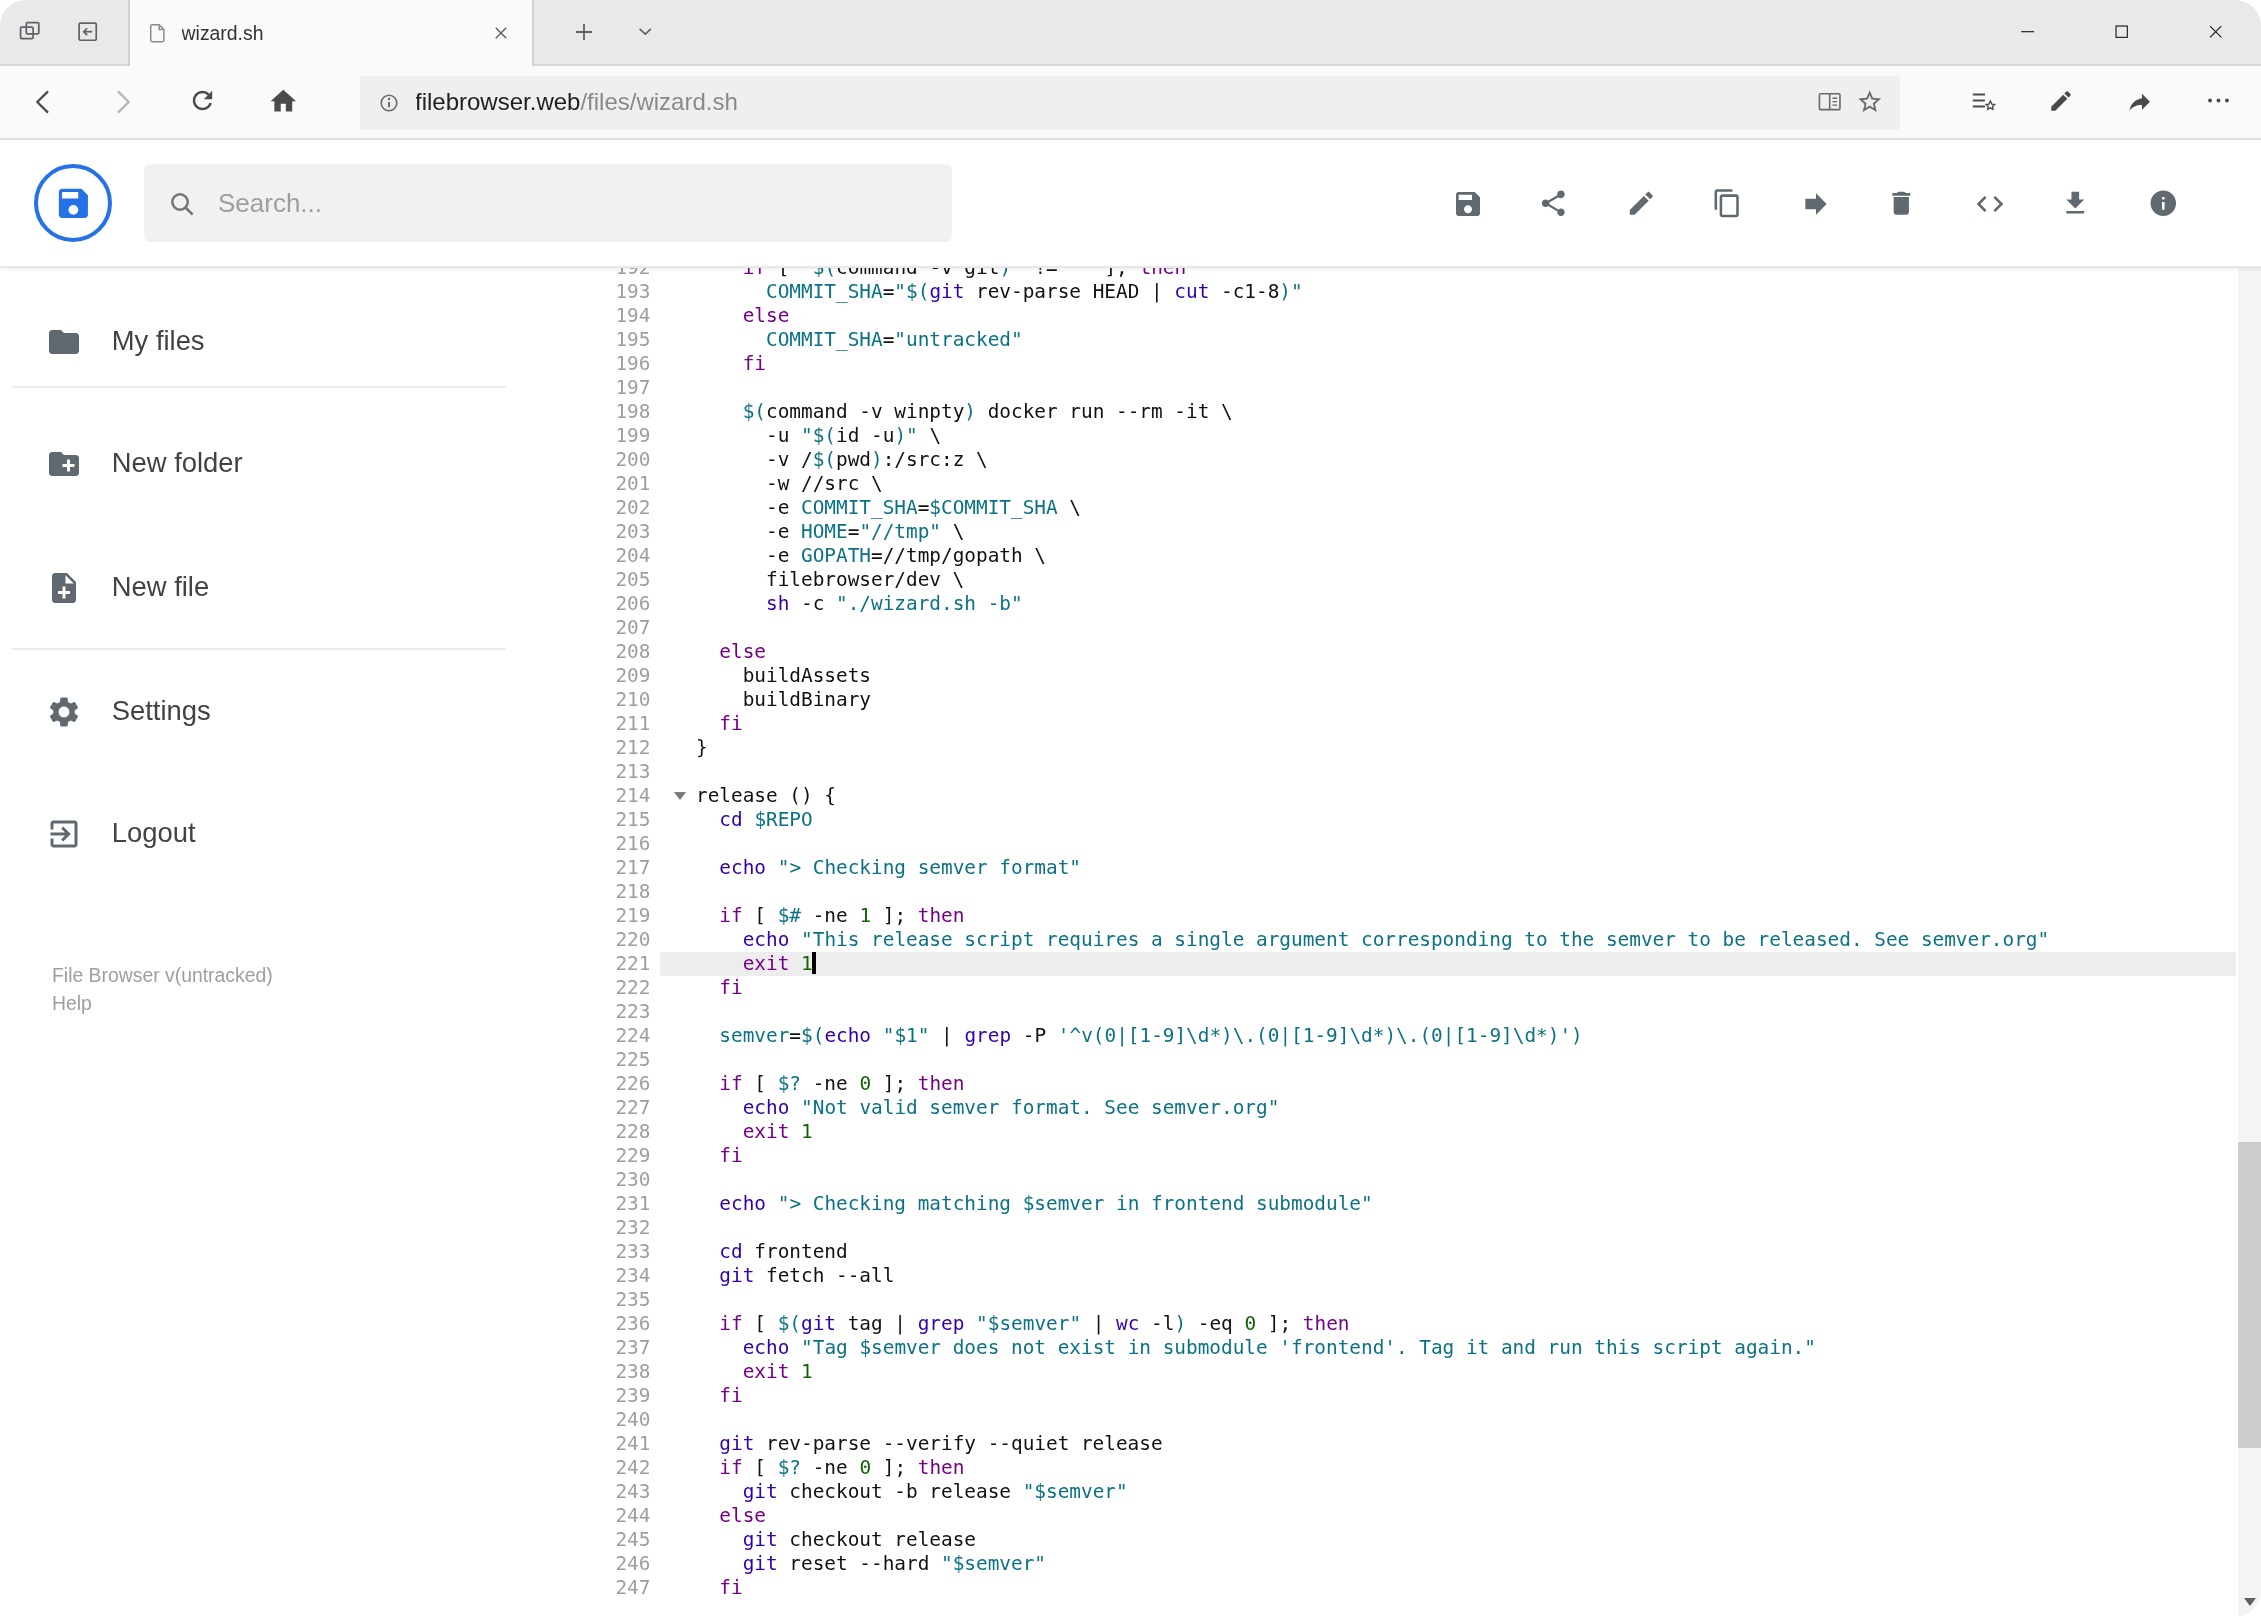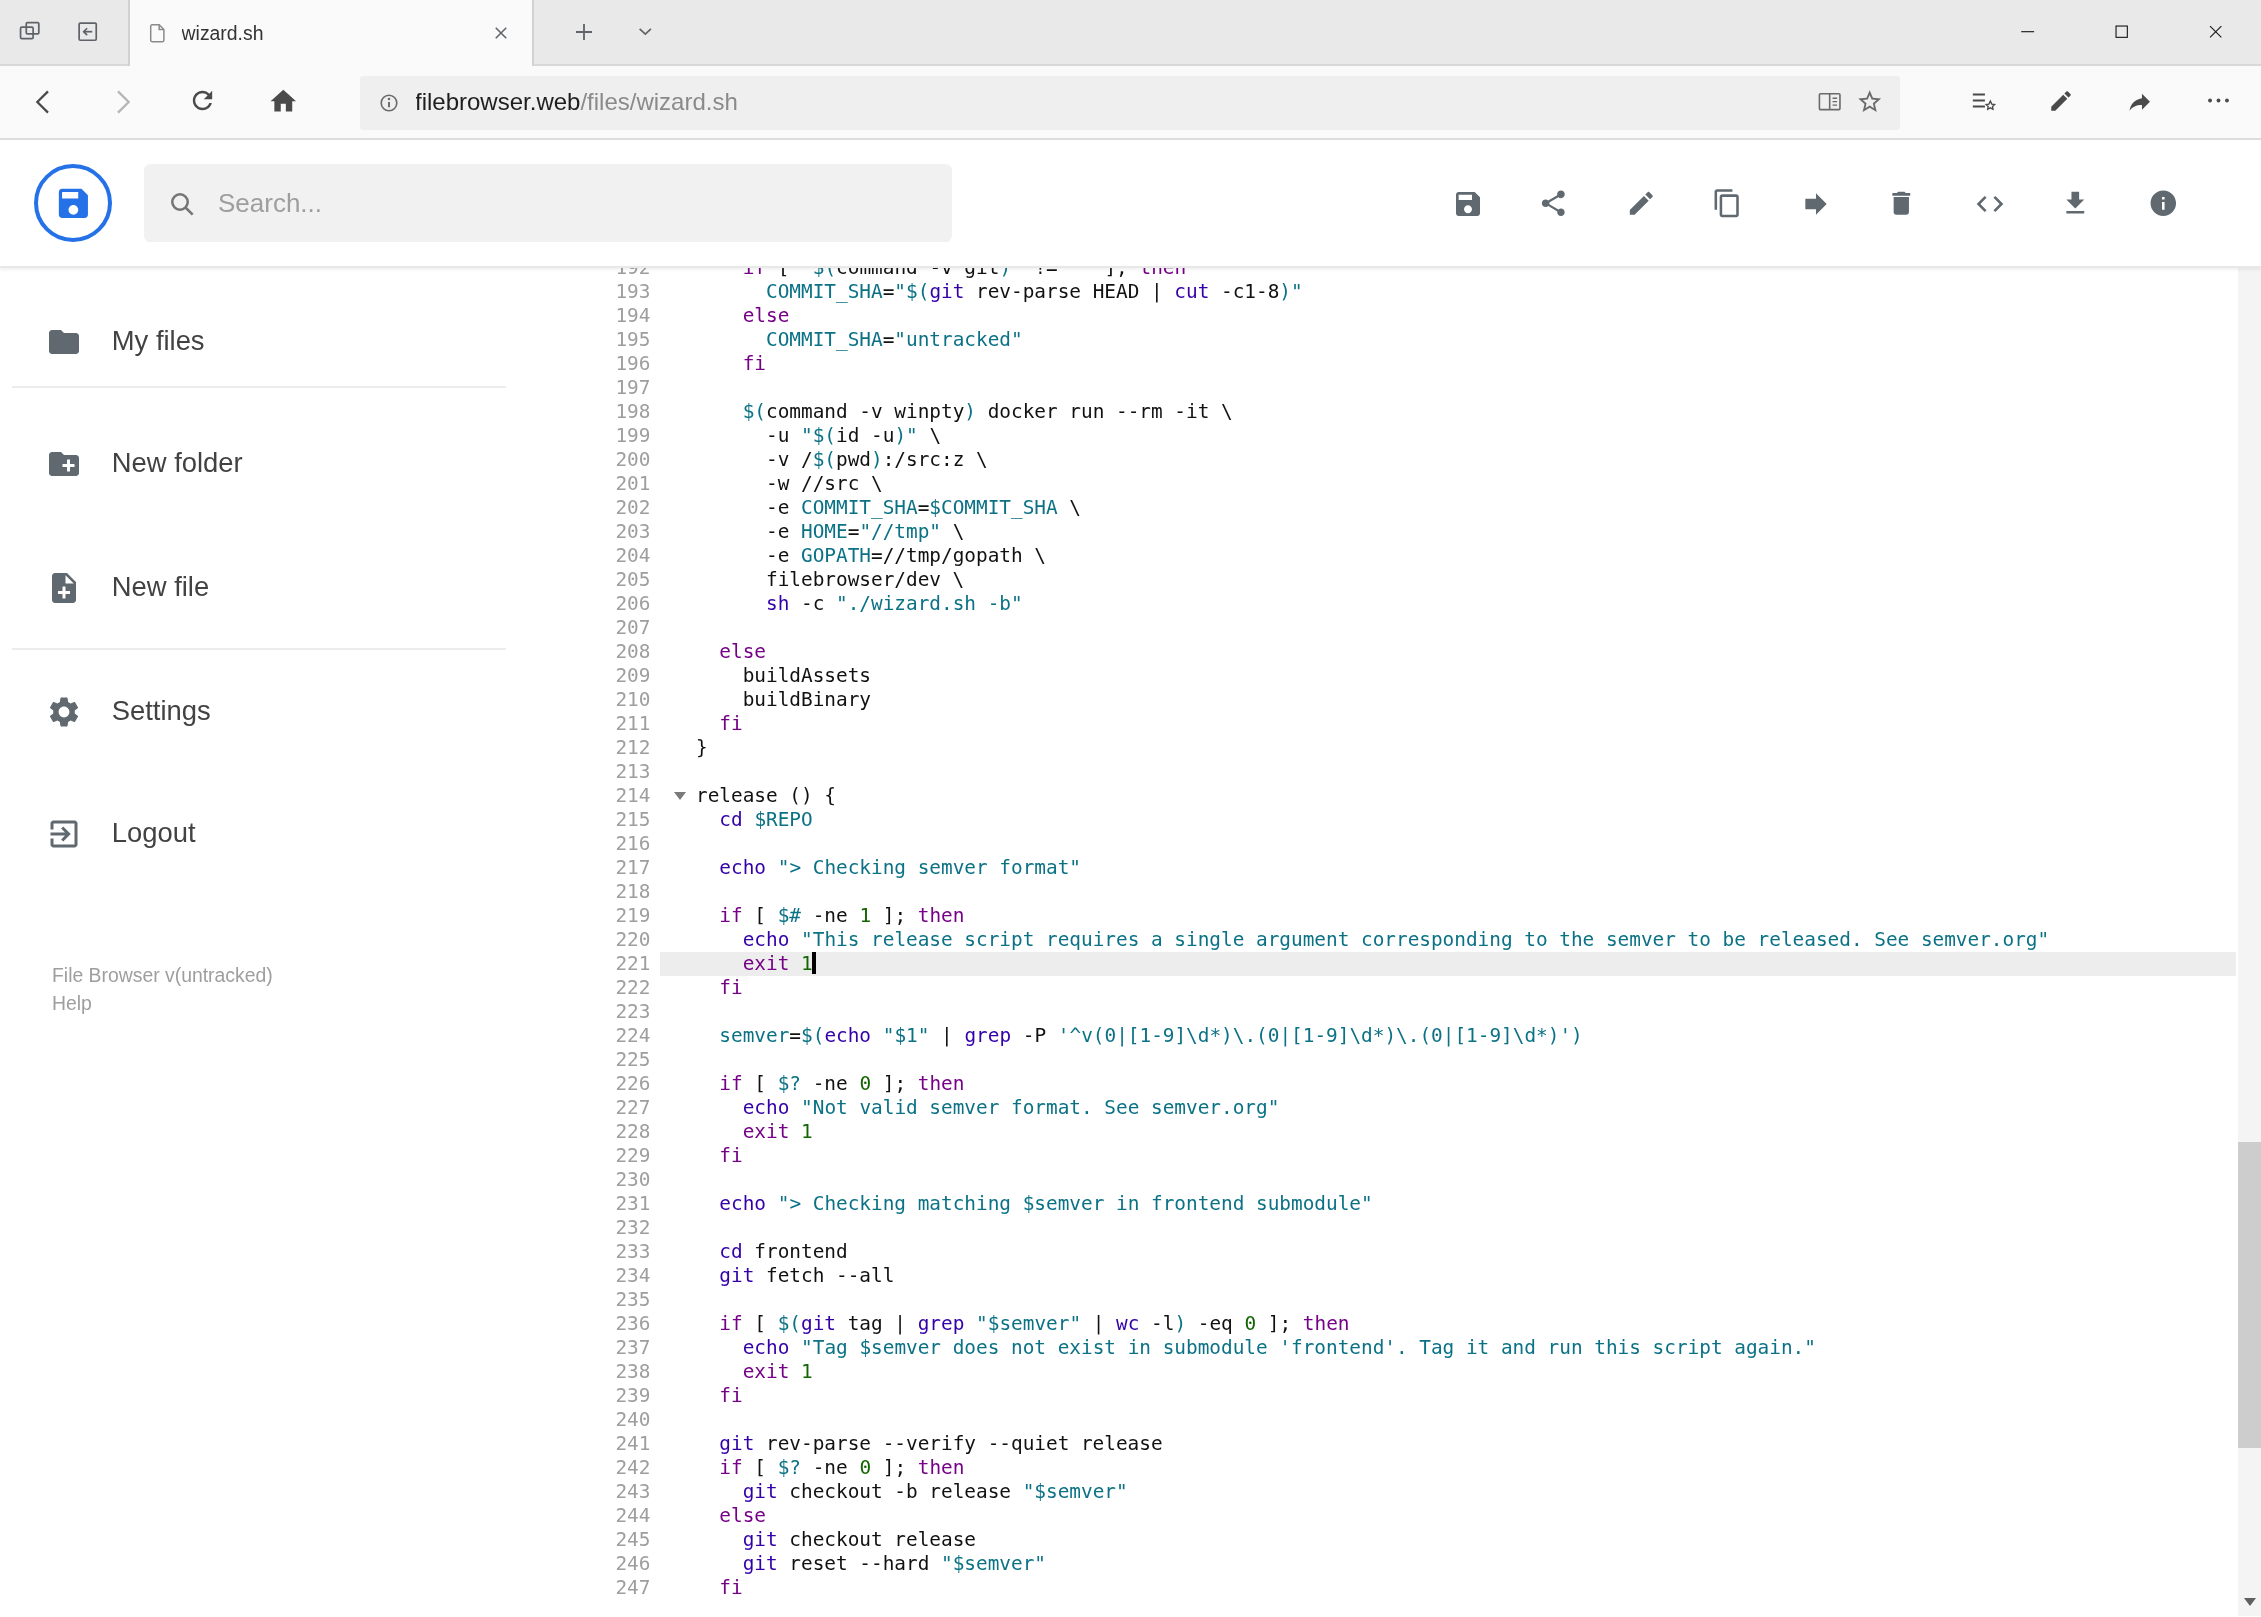--- a/index.html
+++ b/index.html
@@ -1,18 +1,18 @@
 <!DOCTYPE html>
 <html style="--accent: #2471e8; --icon_gray: #60696f; --keyword: #770088; --builtin: #3300aa; --string: #0b7285; --variable: #0b7285; --number: #116400; --active_line_bg: #ededed; --gutter_number: #9e9e9e;font-size:13px"><head>
 <meta charset="utf-8">
 <style>
   * { margin:0; padding:0; box-sizing:border-box; }
   html,body { background:#fff; }
   body { font-family:"Liberation Sans", sans-serif; }
-  .stage { position:relative; width:2261px; height:1617px; overflow:hidden; background:#fff; }
+  .stage { position:relative; width:2261px; height:1617px; overflow:hidden; background:#fff;border-radius:26px; }
   .app { position:absolute; left:0; top:0; width:1131px; height:809px;
          transform:scale(2); transform-origin:0 0; background:#fff; }
 
   
   .titlebar { position:absolute; left:0; top:0; width:100%; height:33px; background:#e9e9e9;
               border-bottom:0.8px solid #d8d8d8; }
   .pinned { position:absolute; left:0; top:0; height:32px; display:flex; align-items:center; }
   .pin-btn { width:29px; height:32px; display:flex; align-items:center; justify-content:center; color:#5f6368; }
   .tab { position:absolute; left:64px; top:0; width:203px; height:33px; background:#fafafa;
          border-left:0.8px solid #d2d2d2; border-right:0.8px solid #d2d2d2; z-index:2;

